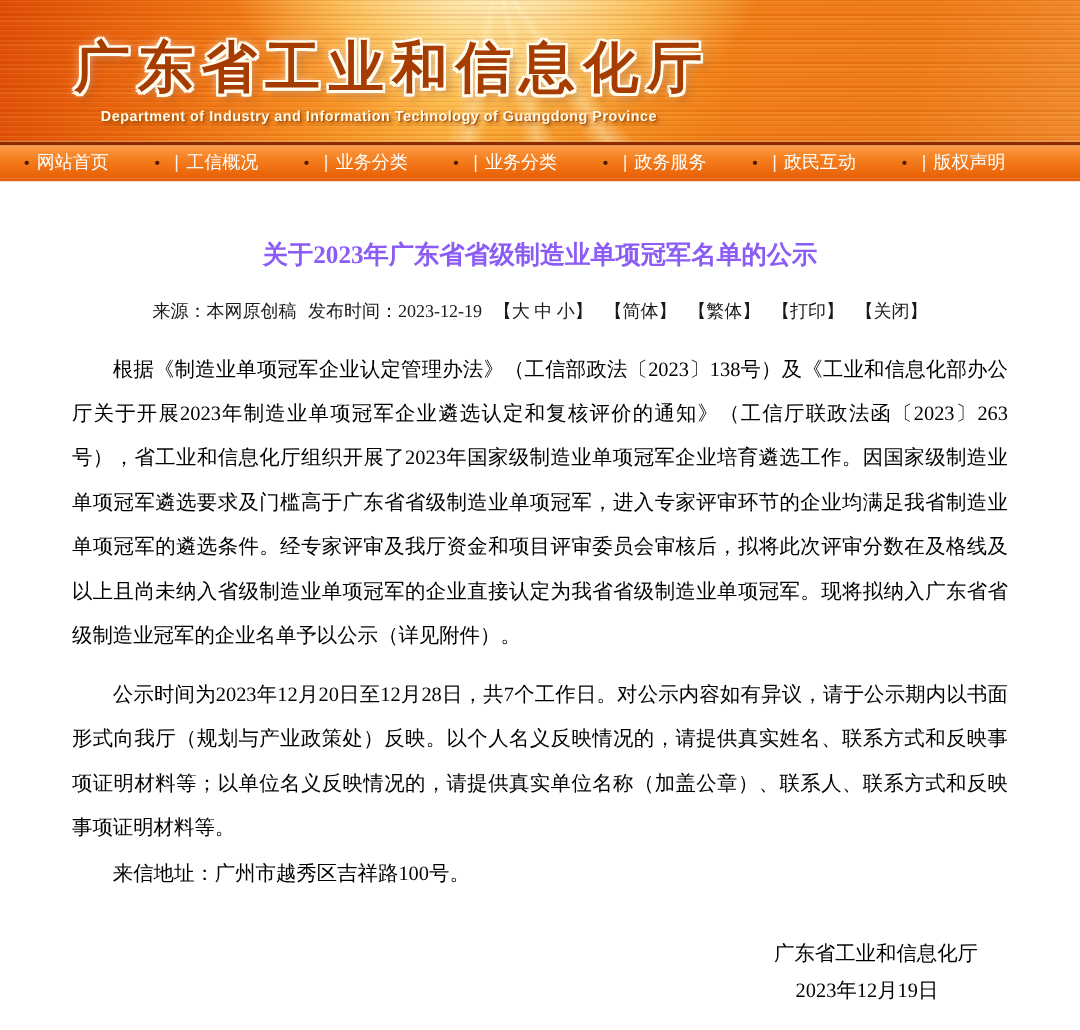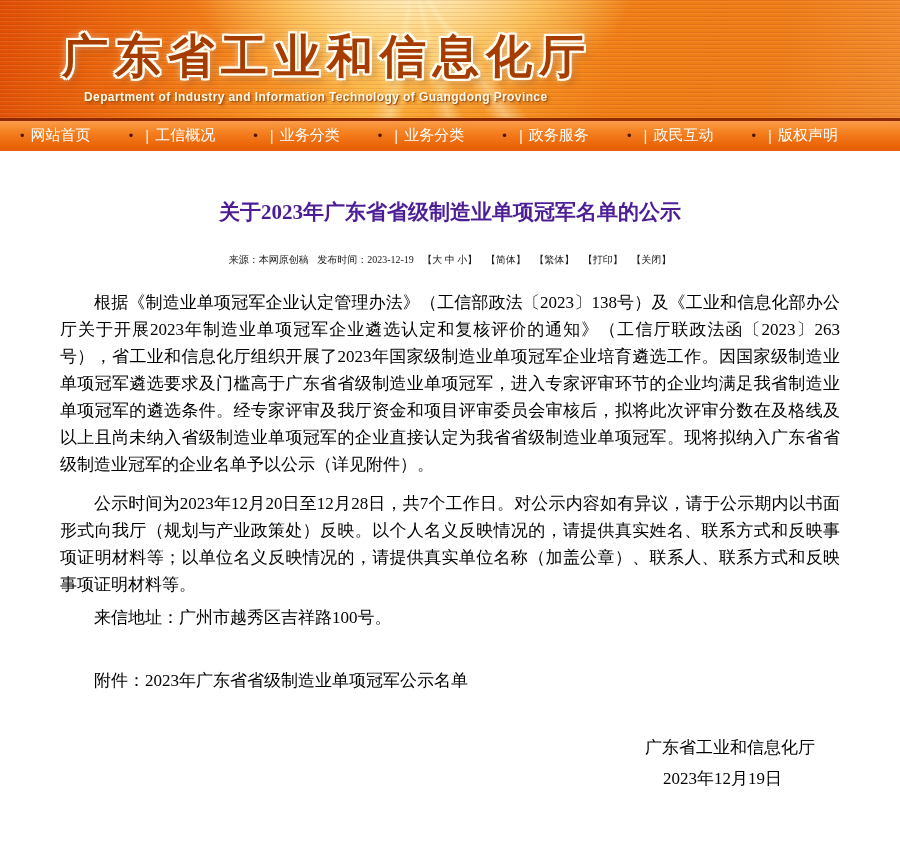--- a/index.html
+++ b/index.html
@@ -87,37 +87,37 @@
   }
 
   
   .content { padding: 0 60px; }
   .article-title {
     margin-top: 48px;
     text-align: center;
     font-size: 21px;
     line-height: 26px;
     font-weight: bold;
-    color: #4c1d95;
+    color: #8b5cf6;
   }
   .meta {
     margin-top: 26px;
     text-align: center;
-    font-size: 10px;
+    font-size: 15px;
     line-height: 18px;
     color: #1a1a1a;
     white-space: nowrap;
   }
   .meta span { margin: 0 3px; }
   .meta .ctrl { cursor: pointer; }
 
   .body-para {
     margin-top: 20px;
     font-size: 17px;
-    line-height: 27px;
+    line-height: 37px;
     text-indent: 2em;
     text-align: justify;
   }
   .body-para + .body-para { margin-top: 12px; }
 
   .contact-block { margin-top: 6px; }
   .contact-line {
     font-size: 17px;
     line-height: 27px;
     text-indent: 2em;
@@ -191,19 +191,18 @@
     <span class="ctrl">【关闭】</span>
   </div>
 
   <p class="body-para">根据《制造业单项冠军企业认定管理办法》（工信部政法〔2023〕138号）及《工业和信息化部办公厅关于开展2023年制造业单项冠军企业遴选认定和复核评价的通知》（工信厅联政法函〔2023〕263号），省工业和信息化厅组织开展了2023年国家级制造业单项冠军企业培育遴选工作。因国家级制造业单项冠军遴选要求及门槛高于广东省省级制造业单项冠军，进入专家评审环节的企业均满足我省制造业单项冠军的遴选条件。经专家评审及我厅资金和项目评审委员会审核后，拟将此次评审分数在及格线及以上且尚未纳入省级制造业单项冠军的企业直接认定为我省省级制造业单项冠军。现将拟纳入广东省省级制造业冠军的企业名单予以公示（详见附件）。</p>
   <p class="body-para">公示时间为2023年12月20日至12月28日，共7个工作日。对公示内容如有异议，请于公示期内以书面形式向我厅（规划与产业政策处）反映。以个人名义反映情况的，请提供真实姓名、联系方式和反映事项证明材料等；以单位名义反映情况的，请提供真实单位名称（加盖公章）、联系人、联系方式和反映事项证明材料等。</p>
 
   <div class="contact-block">
     <p class="contact-line">来信地址：广州市越秀区吉祥路100号。</p>
   </div>
 
-  <p class="attachment-line">附件：2023年广东省省级制造业单项冠军公示名单</p>
 
   <div class="signature-block">
     <div class="signature-org">广东省工业和信息化厅</div>
     <div class="signature-date">2023年12月19日</div>
   </div>
 </div>
 
 </body></html>

